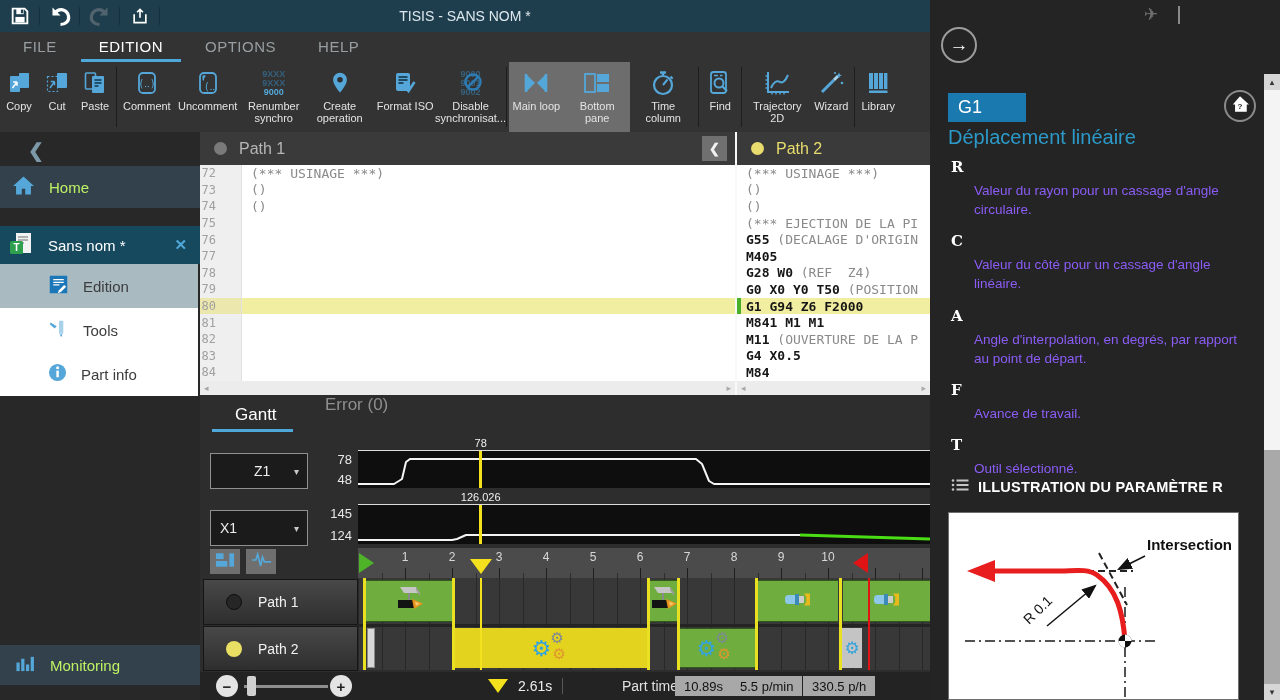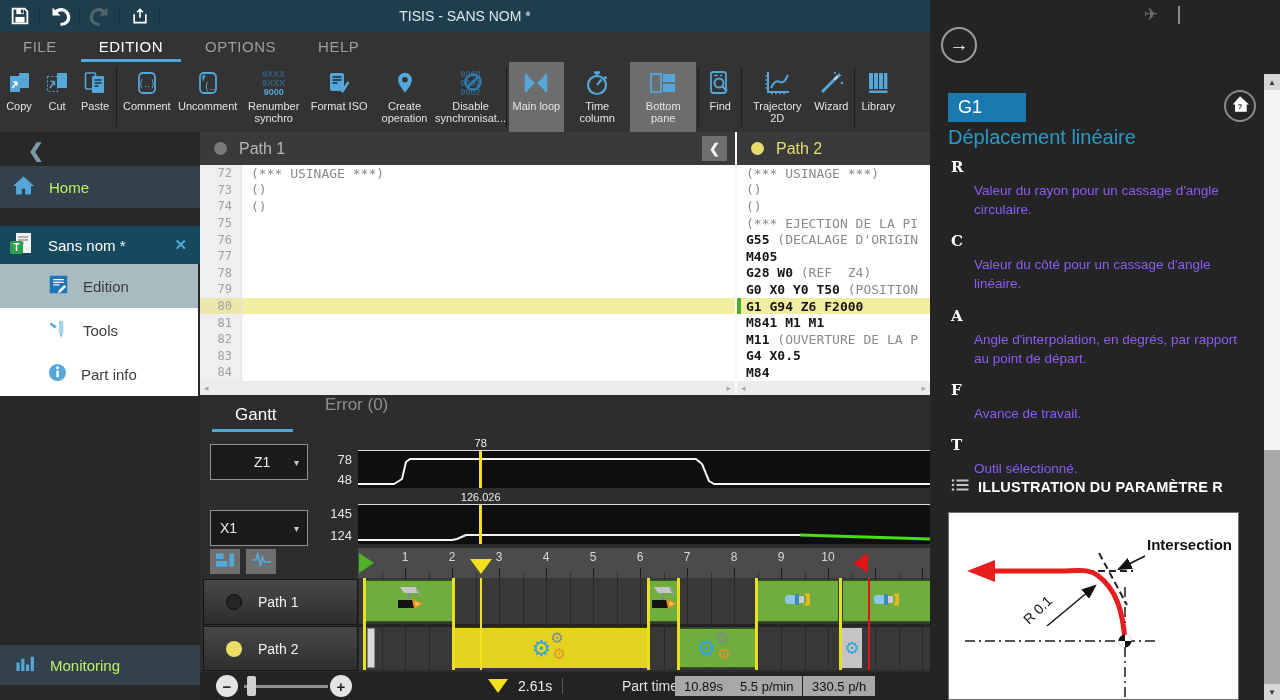--- a/index.html
+++ b/index.html
@@ -66,41 +66,41 @@
   .etitle { margin-left:12px; font-size:16px; }
   #panel1 .etitle { color:#b6b6b6; }
   #panel2 .etitle { color:#e8dc6e; }
   .collapse-btn { position:absolute; right:8px; top:4px; width:25px; height:25px; background:#707070;
     color:#f2f2f2; display:flex; align-items:center; justify-content:center; font-size:13px; font-weight:bold; }
   .ebody { position:absolute; top:33px; bottom:14px; left:0; right:0; background:#fff;
     overflow:hidden; font-family:"DejaVu Sans Mono", monospace; }
   .ed-row { height:16.6px; display:flex; align-items:stretch; font-size:13px; white-space:pre; }
   .gut { width:42px; background:#efefef; border-right:1px solid #e2e2e2; color:#a0a0a0;
     font-size:12px; display:flex; align-items:center; justify-content:flex-end;
-    padding-right:9px; flex:none; }
+    padding-right:25px; flex:none; }
   .codeln { padding-left:9px; display:flex; align-items:center; }
   .codeln .code { color:#161616; font-weight:bold; }
   .codeln .comment { color:#8a8a8a; }
   .ed-row.hl { background:var(--editor_highlight,#f2eea1); }
   .ed-row.hl .gut { background:#ece8ad; }
   #panel2 .ed-row.hl { box-shadow:inset 4px 0 0 #49b02c; }
   .hscroll { position:absolute; left:0; right:0; bottom:0; height:14px; background:#ececec;
     display:flex; align-items:center; justify-content:space-between; color:#a8a8a8;
     font-size:9px; padding:0 4px; }
 
   
   .bottom { position:absolute; left:200px; top:395px; width:730px; height:305px; background:#2d2d2d; }
   #tab-gantt { position:absolute; left:35px; top:10px; font-size:17px; color:#fff; }
   #tab-gantt::after { content:""; position:absolute; left:-23px; right:-16px; bottom:-7px; height:3px;
     background:var(--accent,#4fa8da); }
   #tab-error { position:absolute; left:125px; top:0; font-size:17px; color:#8f8f8f; }
   .axsel { position:absolute; left:10px; width:98px; height:36px; background:#1b1b1b;
     border:1px solid #909090; color:#eee; font-size:14px; display:flex; align-items:center;
     padding-left:9px; }
-  #sel-z1 { top:49px;padding-left:43px; } #sel-x1 { top:115px; }
+  #sel-z1 { top:58px;padding-left:43px; } #sel-x1 { top:115px; }
   .caret { position:absolute; right:8px; font-size:10px; color:#c8c8c8; }
   .chart { position:absolute; left:158px; width:572px; background:#0e0e0e;
     border-top:1px solid #dcdcdc; overflow:hidden; }
   #chart-z1 { top:55px; height:38px; }
   #chart-x1 { top:109px; height:40px; }
   .ylab { position:absolute; left:118px; width:34px; text-align:right; color:#e8e8e8; font-size:13px; }
   .cval { position:absolute; color:#f0f0f0; font-size:11px; transform:translateX(-50%); }
   .chart-cursor { position:absolute; top:0; bottom:0; width:3px; background:var(--cursor_yellow,#f2e11c); }
   .viewbtn { position:absolute; top:154px; width:30px; height:25px; background:#6f6f6f;
     display:flex; align-items:center; justify-content:center; }
@@ -285,36 +285,36 @@
       <span class="num-icon">
           <span>9XXX</span>
           <span>9XXX</span>
           <span class="bright">9000</span>
         </span>
     </span>
     <span class="tlabel">Renumber synchro</span>
   </div>
   <div class="tbtn">
     <span class="ticon">
+        <svg width="24" height="26" viewBox="0 0 26 26">
+          <path d="M13 2 a7.5 7.5 0 0 1 7.5 7.5 c0 5.5 -7.5 14 -7.5 14 s-7.5 -8.5 -7.5 -14 A7.5 7.5 0 0 1 13 2 z" fill="#54a7d8"></path>
+          <circle cx="13" cy="9.5" r="3" fill="#2f2f2f"></circle>
+        </svg>
+      </span>
+    <span class="tlabel">Create operation</span>
+  </div>
+  <div class="tbtn">
+    <span class="ticon">
         <svg width="26" height="26" viewBox="0 0 26 26">
           <rect x="4" y="3" width="14" height="18" rx="2" fill="#54a7d8"></rect>
           <path d="M6.5 7h9M6.5 10h9M6.5 13h5" stroke="#0e2a3a" stroke-width="1.5"></path>
           <path d="M13 17 l3.5 4 6-9" stroke="#54a7d8" stroke-width="2.6" fill="none"></path>
         </svg>
       </span>
     <span class="tlabel">Format ISO</span>
-  </div>
-  <div class="tbtn">
-    <span class="ticon">
-        <svg width="24" height="26" viewBox="0 0 26 26">
-          <path d="M13 2 a7.5 7.5 0 0 1 7.5 7.5 c0 5.5 -7.5 14 -7.5 14 s-7.5 -8.5 -7.5 -14 A7.5 7.5 0 0 1 13 2 z" fill="#54a7d8"></path>
-          <circle cx="13" cy="9.5" r="3" fill="#2f2f2f"></circle>
-        </svg>
-      </span>
-    <span class="tlabel">Create operation</span>
   </div>
   <div class="tbtn">
     <span class="ticon">
       <span class="num-icon">
           <span>9000</span>
           <span>9001</span>
           <span>9002</span>
         <svg class="ban-ovl" width="20" height="20" viewBox="0 0 20 20">
             <circle cx="10" cy="10" r="7.5" fill="none" stroke="#2d7cb5" stroke-width="2.4"></circle>
             <path d="M4.8 15.2 L15.2 4.8" stroke="#2d7cb5" stroke-width="2.4"></path>
@@ -327,40 +327,40 @@
   <div class="tbtn active">
     <span class="ticon">
         <svg width="28" height="24" viewBox="0 0 28 24">
           <path d="M4 3v18M24 3v18" stroke="#54a7d8" stroke-width="2.6"></path>
           <path d="M4 3 L13 12 L4 21 z" fill="#54a7d8"></path>
           <path d="M24 3 L15 12 L24 21 z" fill="#54a7d8"></path>
         </svg>
       </span>
     <span class="tlabel">Main loop</span>
   </div>
+  <div class="tbtn active">
+    <span class="ticon">
+        <svg width="28" height="24" viewBox="0 0 28 24">
+          <rect x="2" y="3" width="10" height="18" fill="none" stroke="#54a7d8" stroke-width="1.8"></rect>
+          <rect x="14" y="3" width="12" height="8" fill="#54a7d8"></rect>
+          <rect x="14" y="13" width="12" height="8" fill="#54a7d8"></rect>
+        </svg>
+      </span>
+    <span class="tlabel">Bottom pane</span>
+  </div>
   <div class="tbtn">
     <span class="ticon">
         <svg width="26" height="26" viewBox="0 0 26 26">
           <circle cx="13" cy="15" r="9" fill="none" stroke="#54a7d8" stroke-width="2.2"></circle>
           <path d="M13 15 L17.5 9.5" stroke="#54a7d8" stroke-width="2"></path>
           <path d="M10 2.5 h6 M13 2.5 v3" stroke="#54a7d8" stroke-width="2.4"></path>
           <path d="M20.5 6.5 l2.2 2.2" stroke="#54a7d8" stroke-width="2"></path>
         </svg>
       </span>
     <span class="tlabel">Time column</span>
-  </div>
-  <div class="tbtn active">
-    <span class="ticon">
-        <svg width="28" height="24" viewBox="0 0 28 24">
-          <rect x="2" y="3" width="10" height="18" fill="none" stroke="#54a7d8" stroke-width="1.8"></rect>
-          <rect x="14" y="3" width="12" height="8" fill="#54a7d8"></rect>
-          <rect x="14" y="13" width="12" height="8" fill="#54a7d8"></rect>
-        </svg>
-      </span>
-    <span class="tlabel">Bottom pane</span>
   </div>
   <span class="tsep"></span>
   <div class="tbtn">
     <span class="ticon">
         <svg width="26" height="26" viewBox="0 0 26 26">
           <rect x="4" y="2" width="15" height="21" rx="2.5" fill="none" stroke="#54a7d8" stroke-width="1.8"></rect>
           <path d="M7 5.5h4 M13 5.5h2.5" stroke="#54a7d8" stroke-width="1.4"></path>
           <circle cx="12" cy="13" r="4.5" fill="none" stroke="#54a7d8" stroke-width="2"></circle>
           <path d="M15.5 16.5 L20 21" stroke="#54a7d8" stroke-width="2.2"></path>
         </svg>

